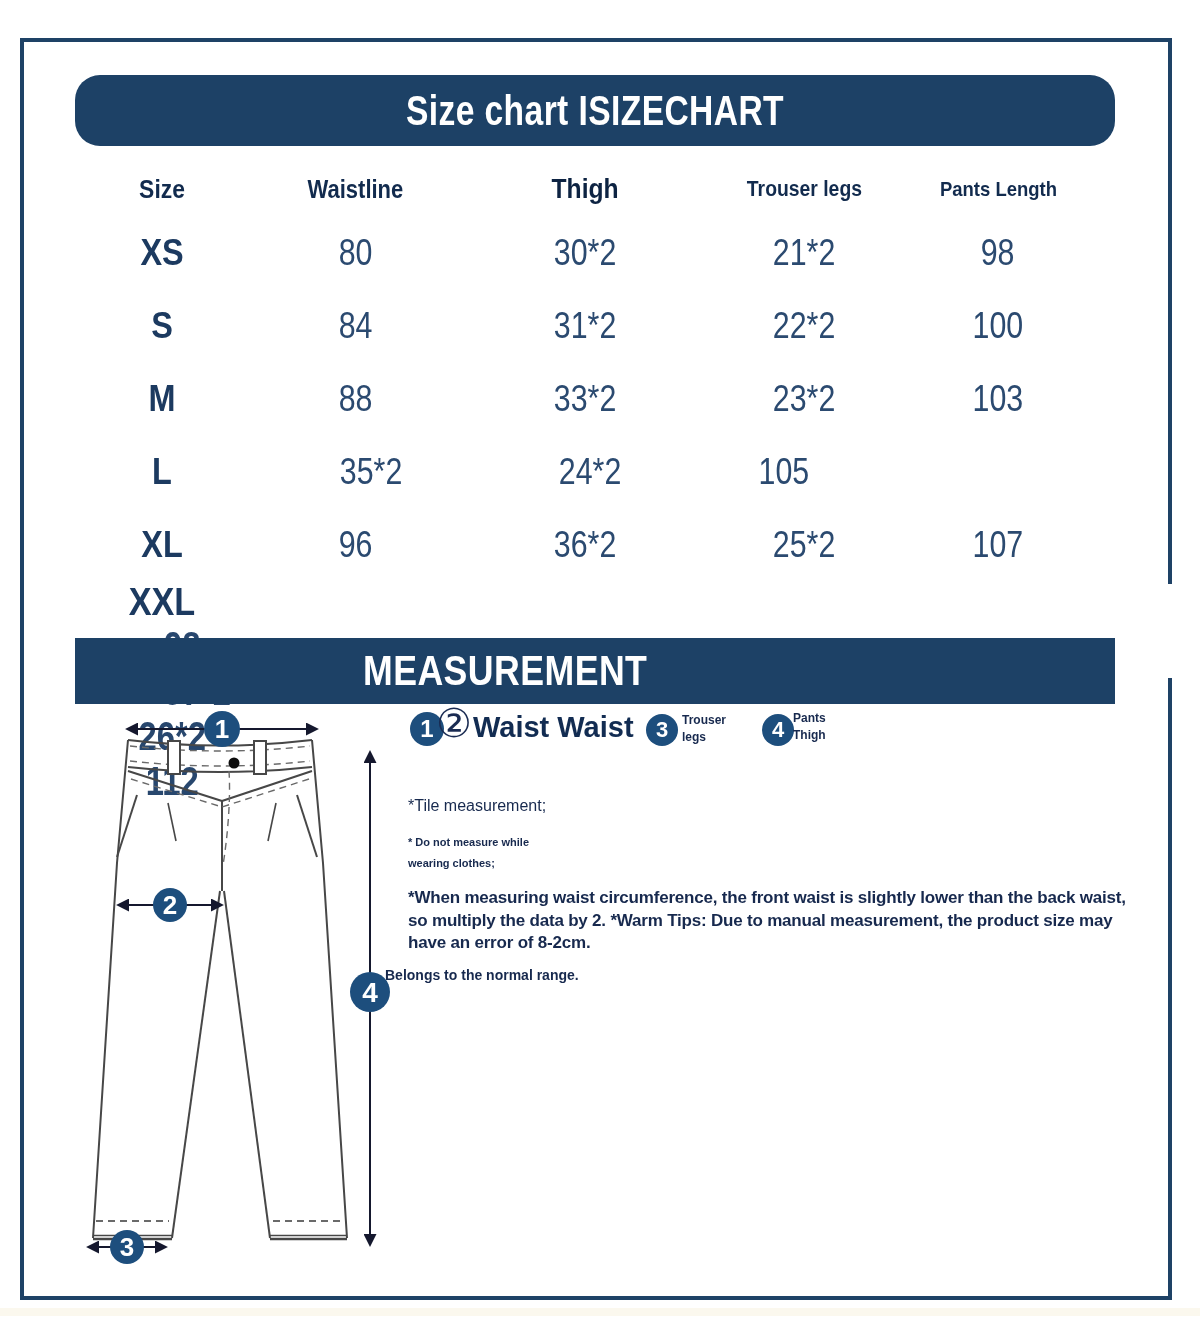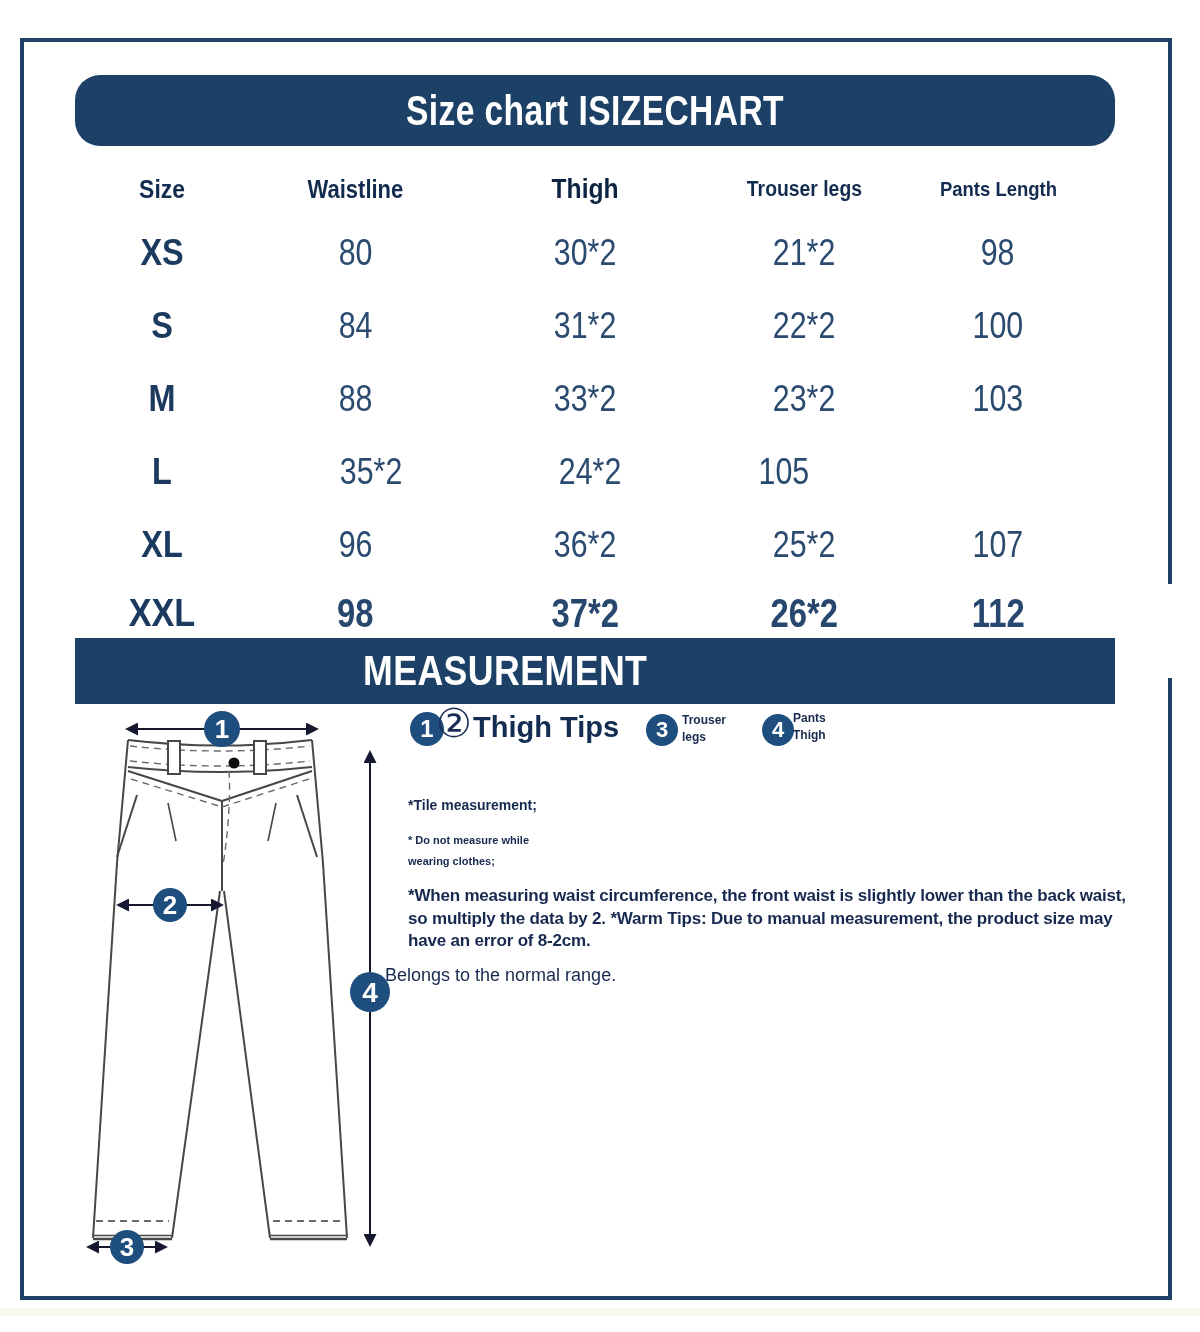--- a/index.html
+++ b/index.html
@@ -17,21 +17,21 @@
   .bar-title-text { color:#ffffff; font-weight:bold; font-size:42px; letter-spacing:.5px;
                     display:inline-block; transform:scaleX(0.80); transform-origin:center; width:100%; text-align:center; }
   .bar-measure-text { color:#ffffff; font-weight:bold; font-size:42px; letter-spacing:.5px;
                       display:inline-block; transform:scaleX(0.85); transform-origin:left center; margin-left:288px; }
 
   
   .size-table { position:absolute; left:75px; top:162px; width:1020px; }
   .trow { display:flex; width:100%; }
   .trow.header { height:54px; }
   .trow.data { height:73px; }
-  .trow.data.last { height:64px; }
+  .trow.data.last { height:64px;flex-direction:column; }
   .cell { display:flex; align-items:center; justify-content:center; }
   .c1{width:17%;} .c2{width:21%;} .c3{width:24%;} .c4{width:19%;} .c5{width:19%;}
   .th { font-weight:bold; color:#122b4e; display:inline-block; transform:scaleX(0.88); }
   .h1{font-size:26px;} .h2{font-size:25px;} .h3{font-size:28px; color:#0d2342;} .h4{font-size:22px;} .h5{font-size:21px;}
   .size-label { font-weight:bold; font-size:36px; color:#1c3a60; display:inline-block; transform:scaleX(0.90); }
   .num { font-size:37px; color:#2b4a70; display:inline-block; transform:scaleX(0.82); }
   .trow.last .size-label { font-size:38px; }
   .trow.last .num { font-size:40px; font-weight:bold; color:#28476e; }
 
   
@@ -41,24 +41,24 @@
   .lc3 { left:646px; top:714px; width:32px; height:32px; font-size:22px; }
   .lc4 { left:762px; top:714px; width:32px; height:32px; font-size:22px; }
   .legend-extra { position:absolute; left:436px; top:703px; font-size:40px; color:#1a2b52; line-height:1; }
   .legend-big-label { position:absolute; left:473px; top:711px; font-size:29px; font-weight:bold; color:#122c52; }
   .legend-small-label { position:absolute; font-size:12px; font-weight:bold; color:#17294e; line-height:17px; }
   .lt3 { left:682px; top:712px; }
   .lt4 { left:793px; top:710px; }
 
   
   .notes { position:absolute; left:408px; top:797px; width:745px; color:#17294e; }
-  .note1 { font-size:14px; font-weight:bold; }
+  .note1 { font-size:16px; font-weight:normal; }
   .note2 { font-size:11px; font-weight:bold; line-height:21px; margin-top:17px; }
   .note3 { font-size:17px; font-weight:bold; line-height:22.5px; margin-top:13px; width:730px; letter-spacing:-0.2px; }
-  .note4 { font-size:18px; font-weight:normal; margin-top:12px; margin-left:-23px; }
+  .note4 { font-size:14px; font-weight:bold; margin-top:12px; margin-left:-23px; }
 
   
   .diagram { position:absolute; left:60px; top:695px; }
   .diagram text { font-family:"Liberation Sans","DejaVu Sans",sans-serif; font-weight:bold; fill:#ffffff; }
 </style>
 </head>
 <body>
 
 <div class="canvas">
 
@@ -196,21 +196,21 @@
   </div>
 
   <div class="bar" style="top:638px; height:66px;">
     <span class="bar-measure-text">MEASUREMENT</span>
   </div>
 
   <div class="legend-circle lc1">
       <span>1</span>
     </div>
   <span class="legend-extra">②</span>
-  <span class="legend-big-label">Thigh Tips</span>
+  <span class="legend-big-label">Waist Waist</span>
 
   <div class="legend-circle lc3">
       <span>3</span>
     </div>
   <span class="legend-small-label lt3">
     <span>Trouser</span><br>
     <span>legs</span>
   </span>
 
   <div class="legend-circle lc4">

